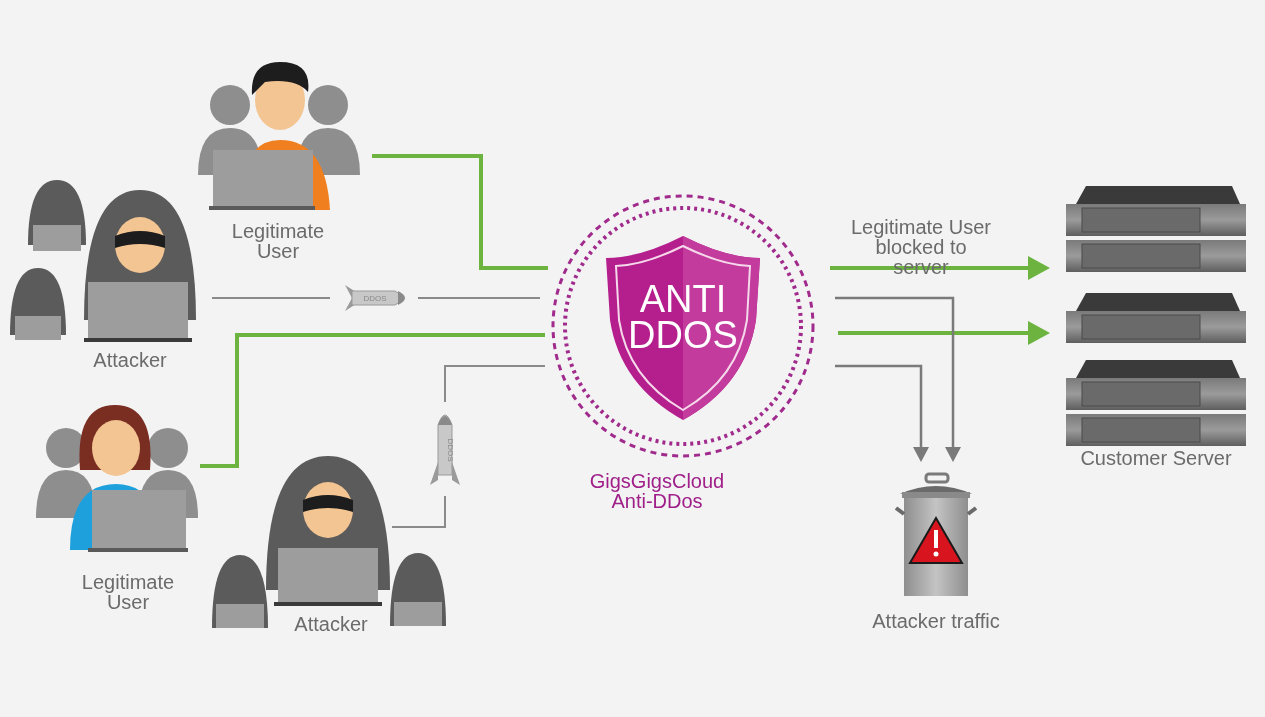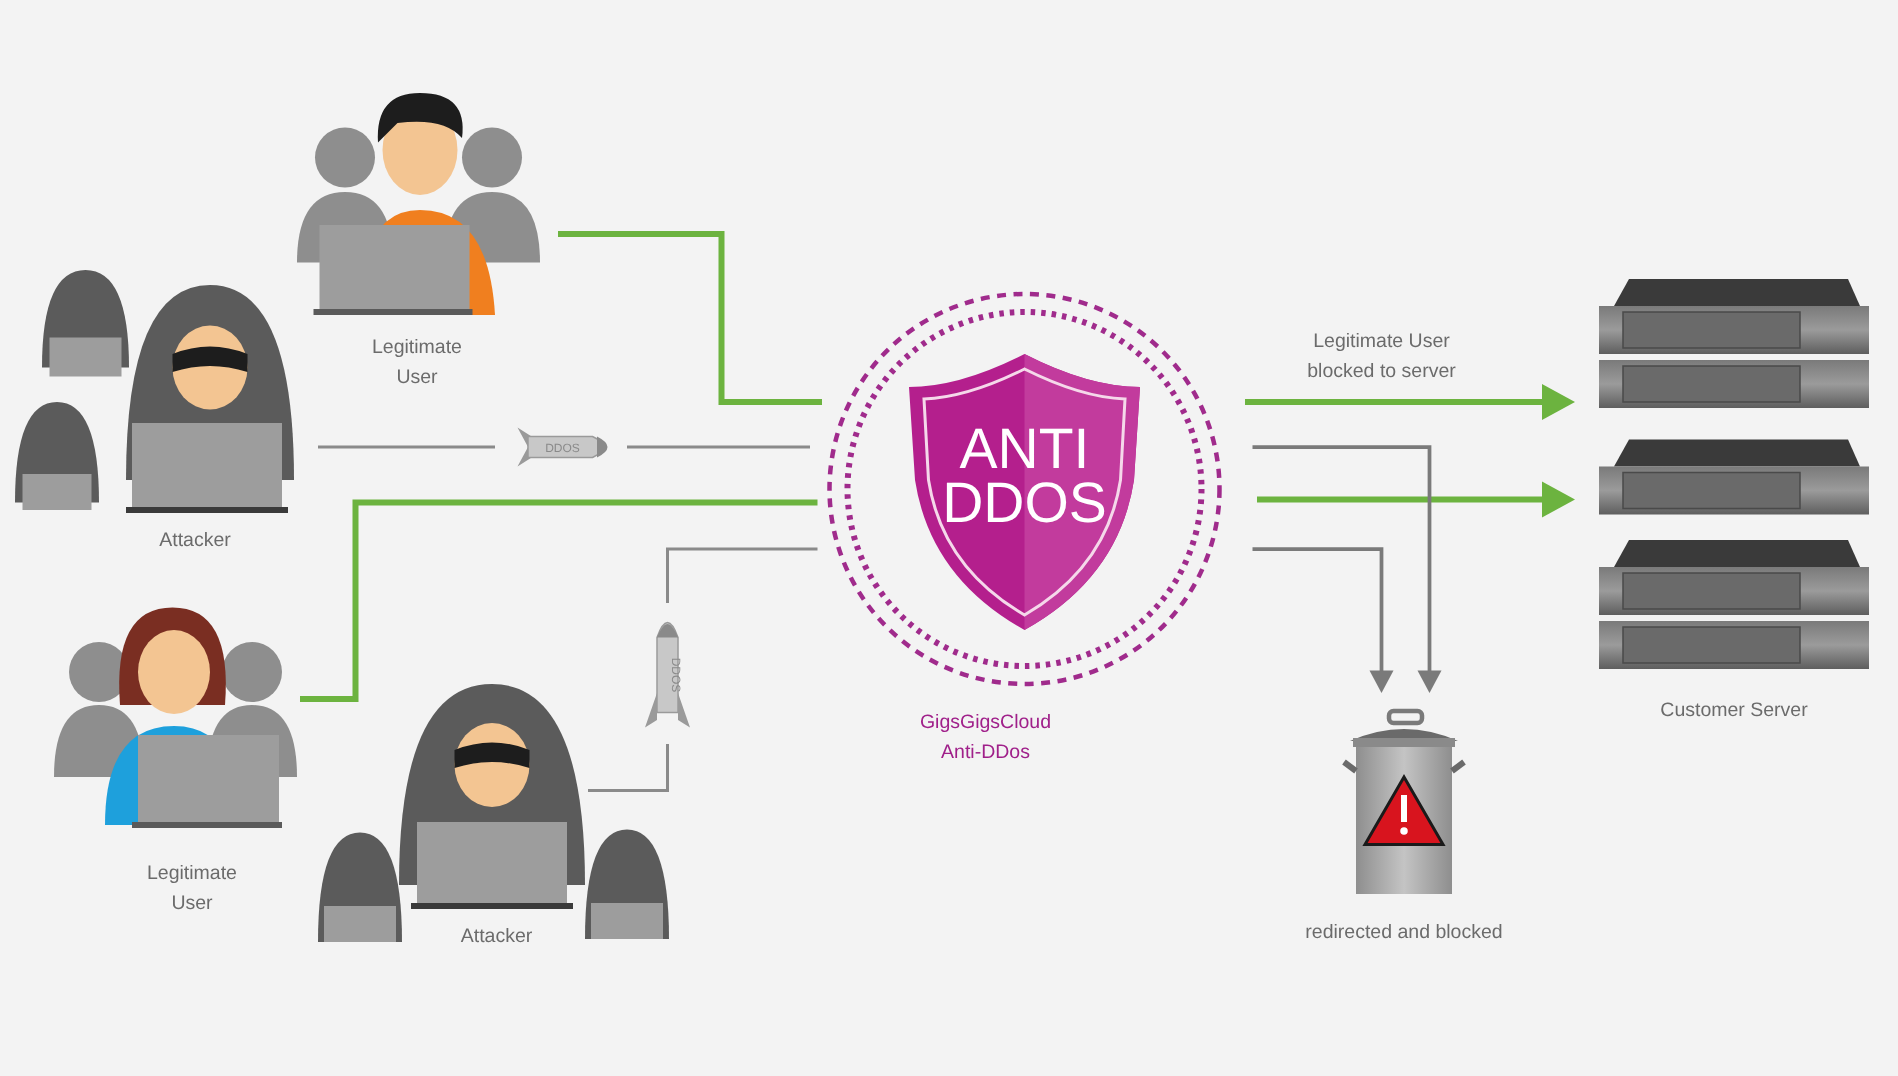--- a/index.html
+++ b/index.html
@@ -1,17 +1,17 @@
 <!DOCTYPE html>
 <html><head>
 <meta charset="utf-8">
 <style>
   html,body{margin:0;padding:0;}
   body{width:1265px;height:717px;background:#f3f3f3;position:relative;overflow:hidden;font-family:"Liberation Sans",sans-serif;}
-  .lbl{position:absolute;color:#6b6b6b;font-size:13px;text-align:center;line-height:20px;}
+  .lbl{position:absolute;color:#6b6b6b;font-size:20px;text-align:center;line-height:20px;}
   .lbl.mag{color:#a0208a;}
   svg.main{position:absolute;left:0;top:0;}
   .shield-text{fill:#ffffff;font-family:"Liberation Sans",sans-serif;font-size:38px;text-anchor:middle;}
   .rocket-text{fill:#8a8a8a;font-family:"Liberation Sans",sans-serif;font-size:8px;text-anchor:middle;}
 </style>
 </head>
 <body>
 
 <svg class="main" width="1265" height="717" viewBox="0 0 1265 717">
   <defs>
@@ -191,15 +191,15 @@
 <div class="lbl" style="left:271px;top:614px;width:120px;">Attacker</div>
 <div class="lbl mag" style="left:572px;top:471px;width:170px;">
   <div>GigsGigsCloud</div>
   <div>Anti-DDos</div>
 </div>
 <div class="lbl" style="left:846px;top:217px;width:150px;">
   <div>Legitimate User</div>
   <div>blocked to server</div>
 </div>
 <div class="lbl" style="left:836px;top:611px;width:200px;">
-  <div>redirected and blocked</div>
-</div>
-<div class="lbl" style="left:1076px;top:463px;width:160px;">Customer Server</div>
+  <div>Attacker traffic</div>
+</div>
+<div class="lbl" style="left:1076px;top:448px;width:160px;">Customer Server</div>
 
 </body></html>

